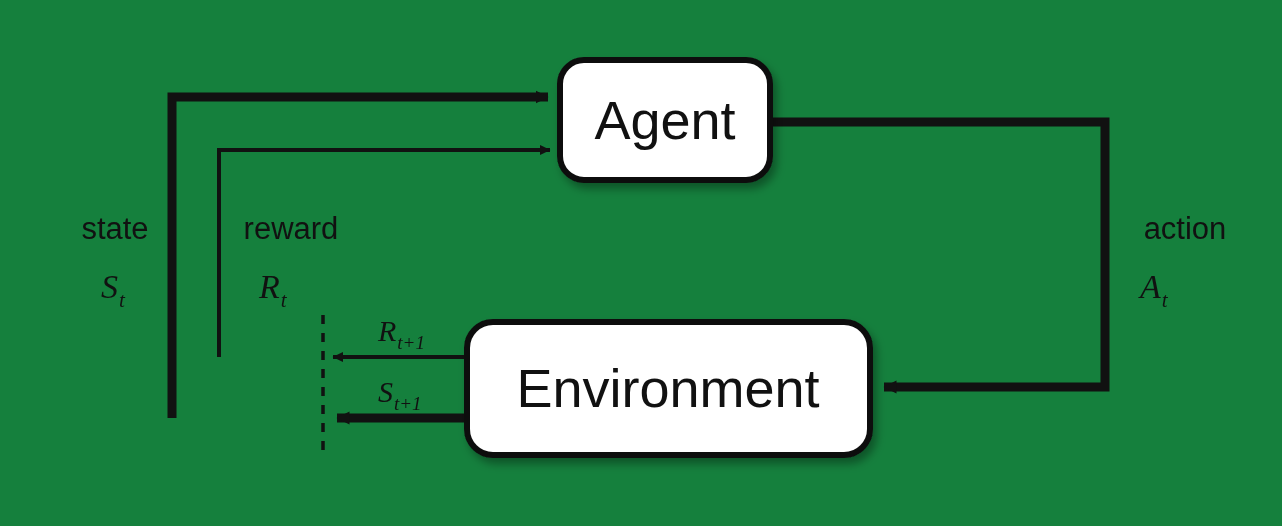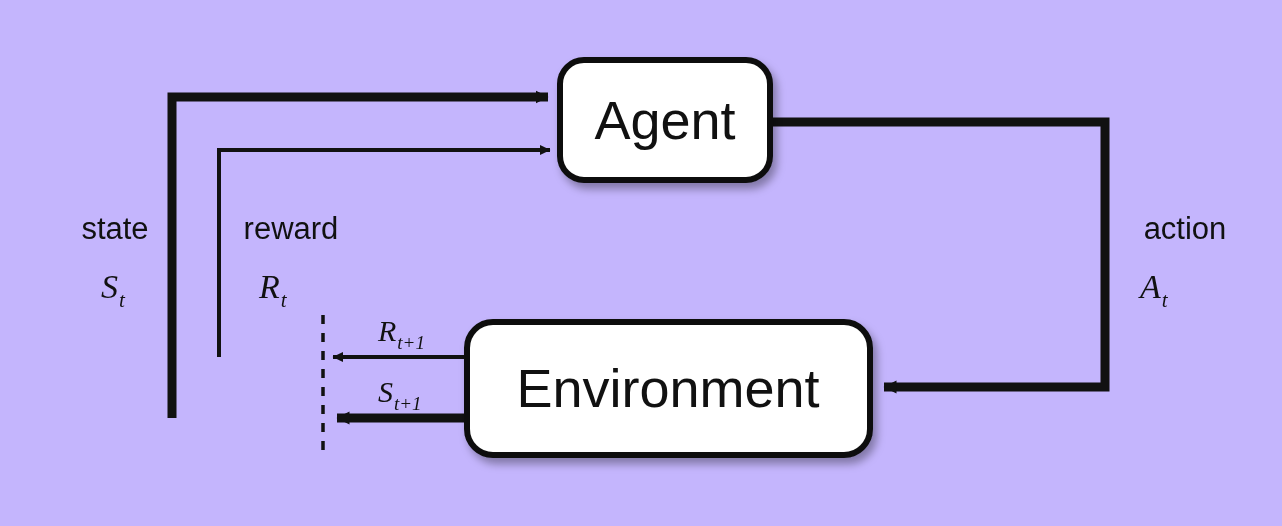--- a/index.html
+++ b/index.html
@@ -7,21 +7,21 @@
     padding: 0;
     background: #ffffff;
   }
   body {
     font-family: "Liberation Sans", sans-serif;
   }
   #canvas {
     position: relative;
     width: 1282px;
     height: 526px;
-    background: #c4b5fd;
+    background: #15803d;
     overflow: hidden;
   }
   #diagram-svg {
     position: absolute;
     top: 0;
     left: 0;
     width: 1282px;
     height: 526px;
     display: block;
   }

